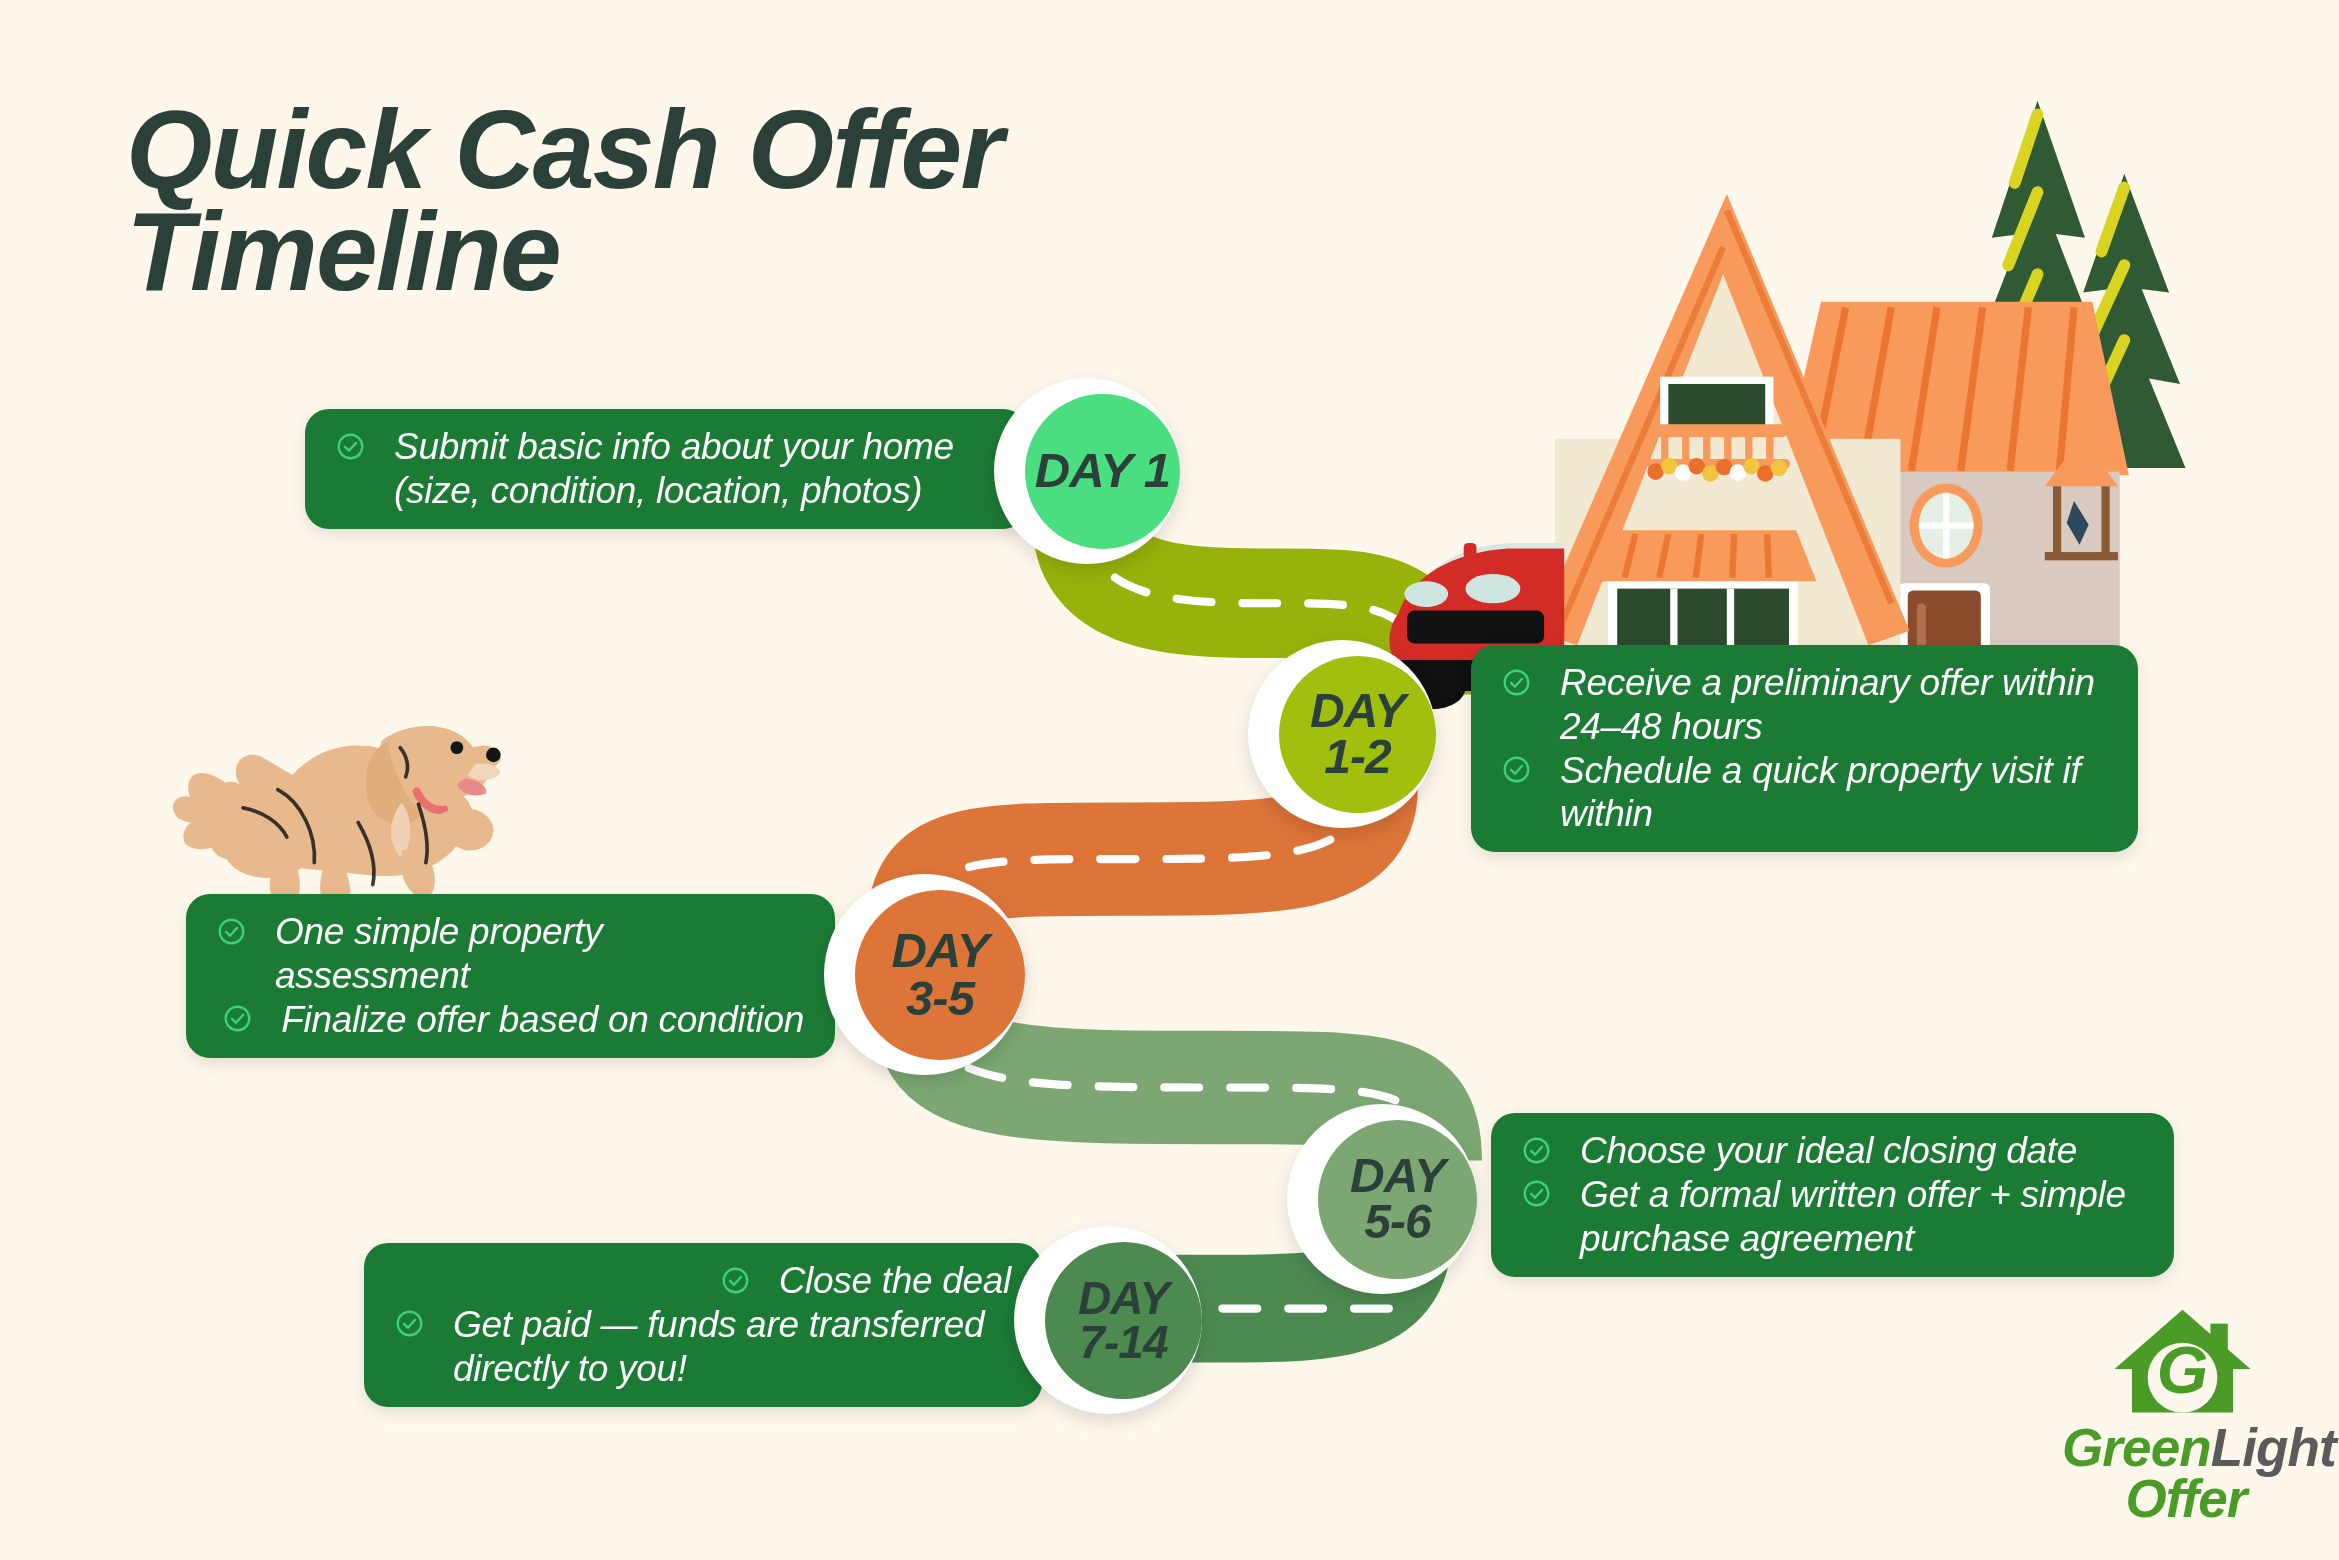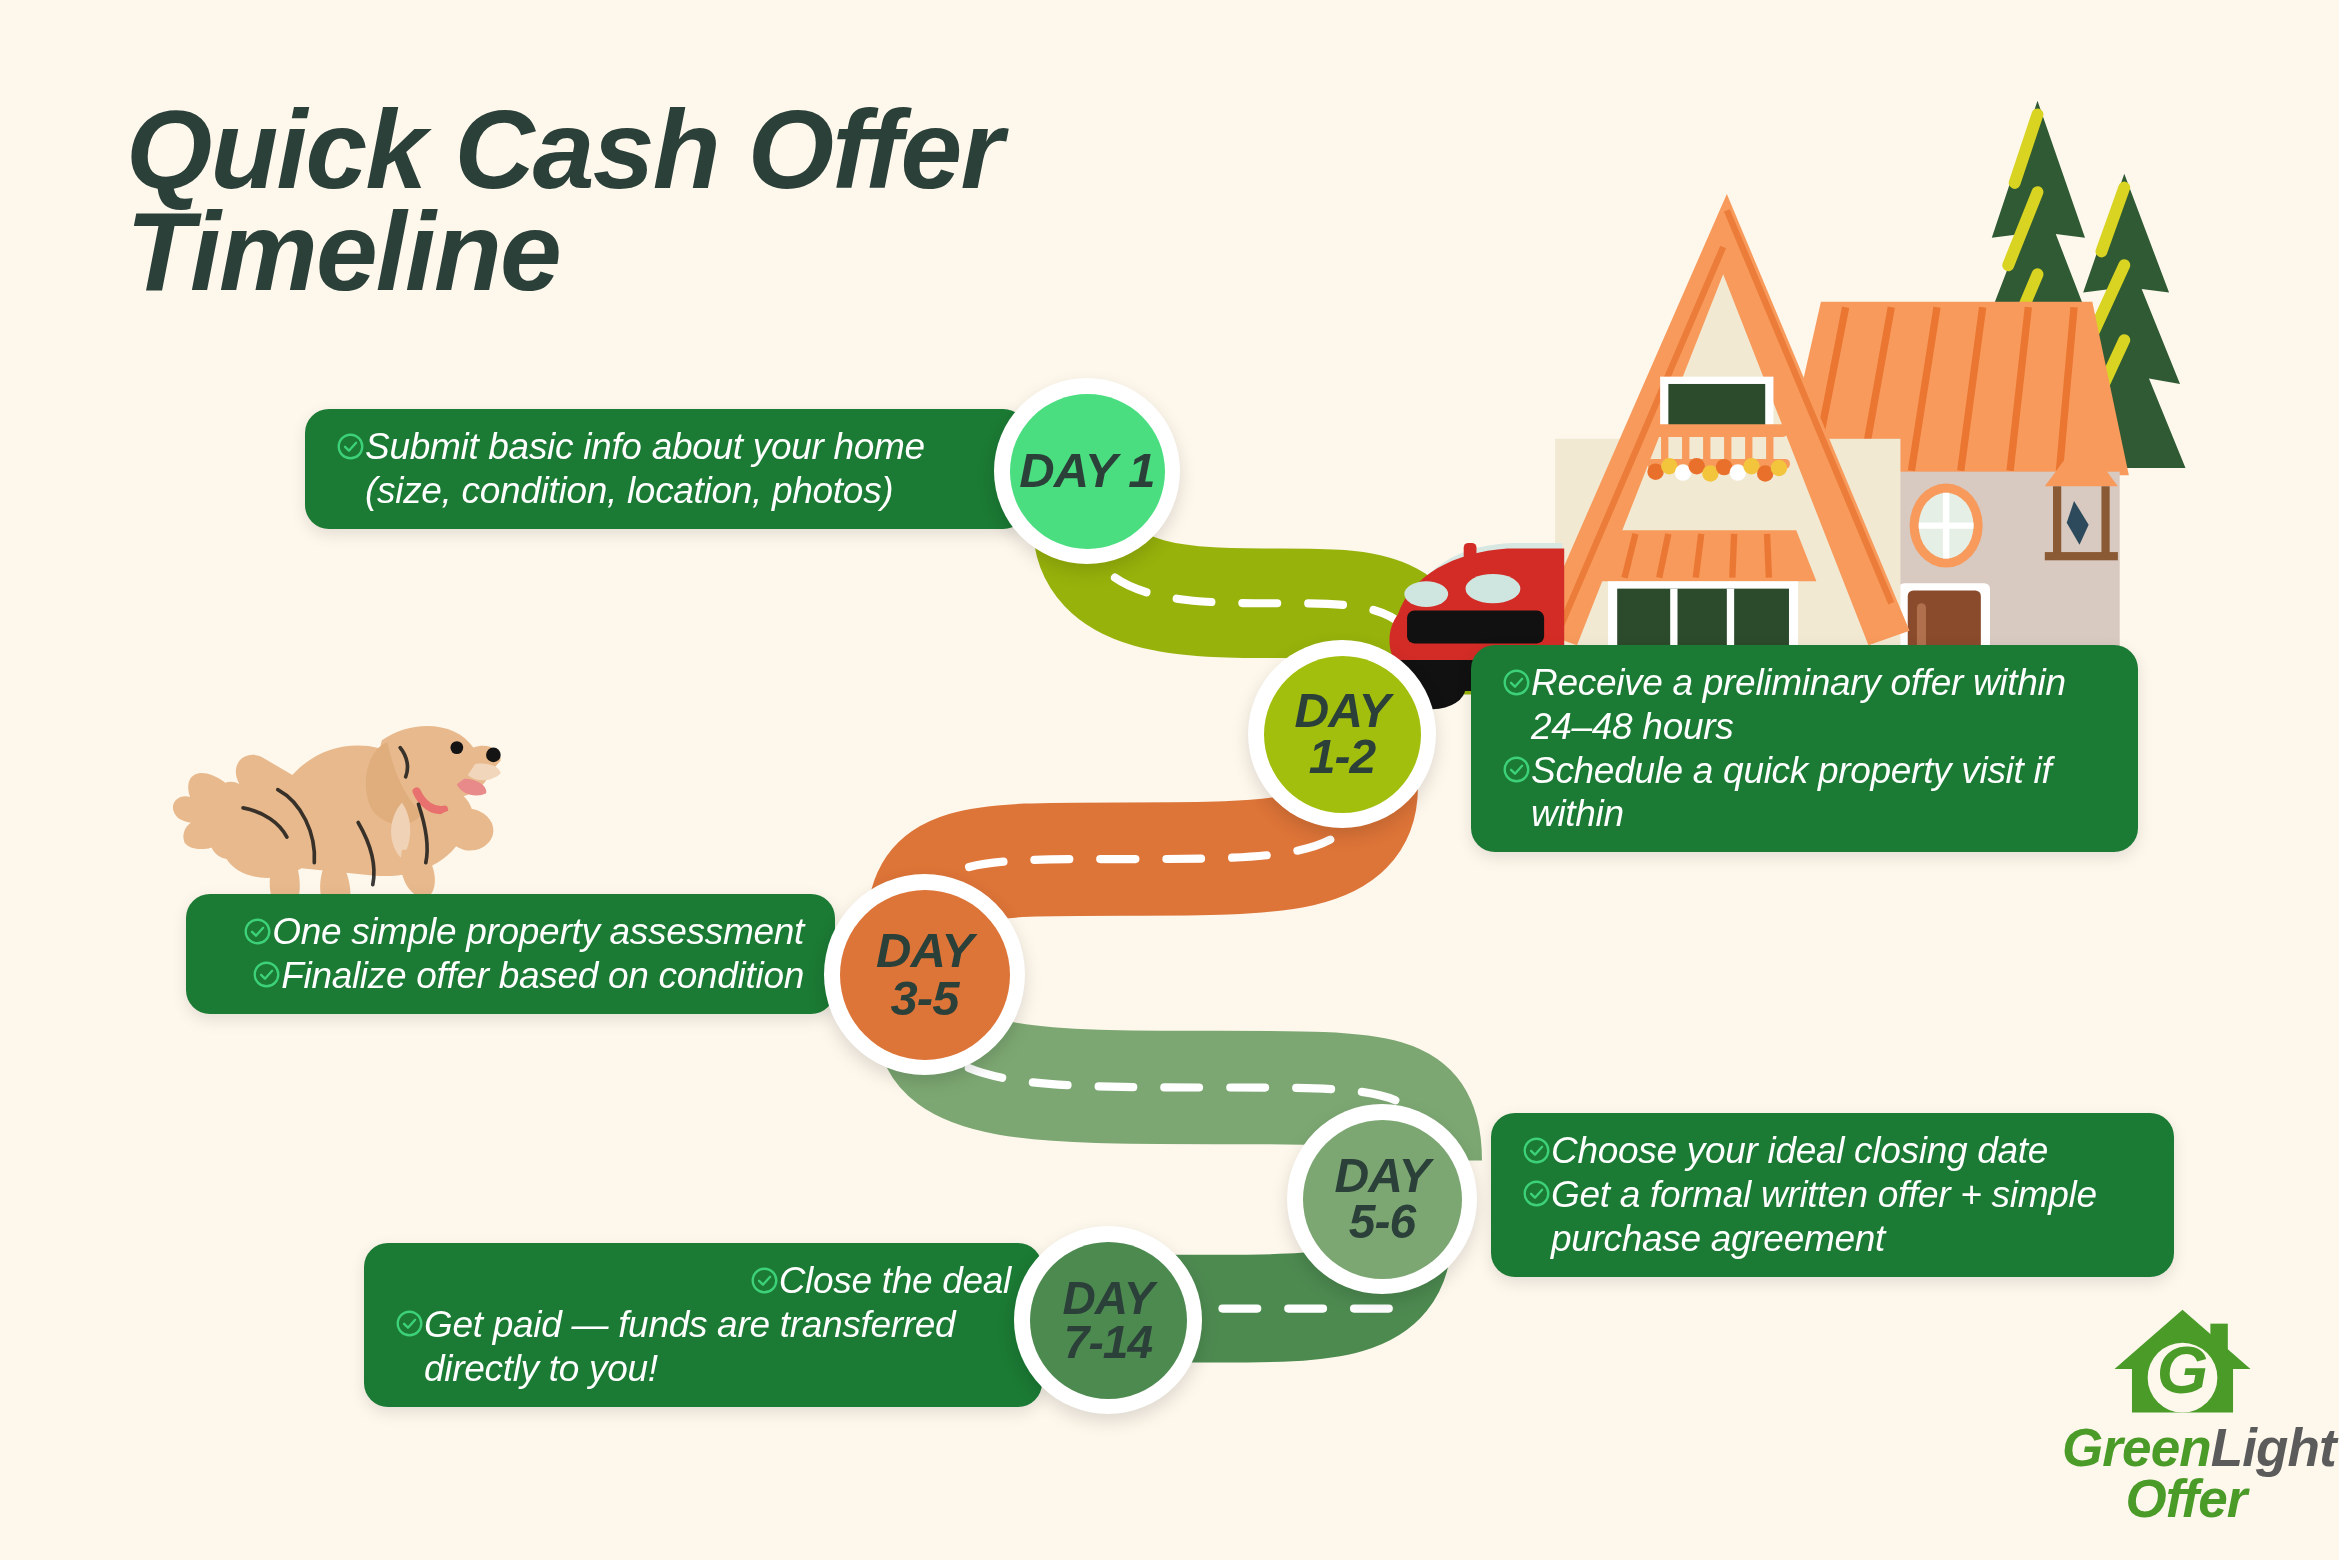--- a/index.html
+++ b/index.html
@@ -37,42 +37,42 @@
     background:#1B7A34;
     border-radius:24px;
     color:#ffffff;
     padding:16.4px 31px;
     box-shadow:0 5.5px 16.4px rgba(0,0,0,.10);
     z-index:4;
   }
   .card .line {
     display:flex;
     align-items:flex-start;
-    gap:0;
+    gap:29px;
     font-size:37px;
     line-height:1.18;
     font-weight:400;
     letter-spacing:-0.3px;
   }
   .card.right-align .line { justify-content:flex-end; }
   .card .line .txt { white-space:pre-line; }
   .card.right-align .line .txt { text-align:left; }
   .chk {
     flex:0 0 auto;
     width:29px; height:29px;
     margin-top:6.4px;
   }
   .chk svg { display:block; width:29px; height:29px; }
 
   
   .badge {
     position:absolute;
     border-radius:50%;
     background:#ffffff;
-    display:flex; align-items:center; justify-content:center;
+    display:flex; align-items:center; justify-content:flex-end;
     box-shadow:0 7.3px 18.3px rgba(0,0,0,.13);
     z-index:6;
   }
   .badge .inner {
     border-radius:50%;
     width:calc(100% - 31px); height:calc(100% - 31px);
     display:flex; flex-direction:column;
     align-items:center; justify-content:center;
     color:#2C403A;
     font-weight:800;

